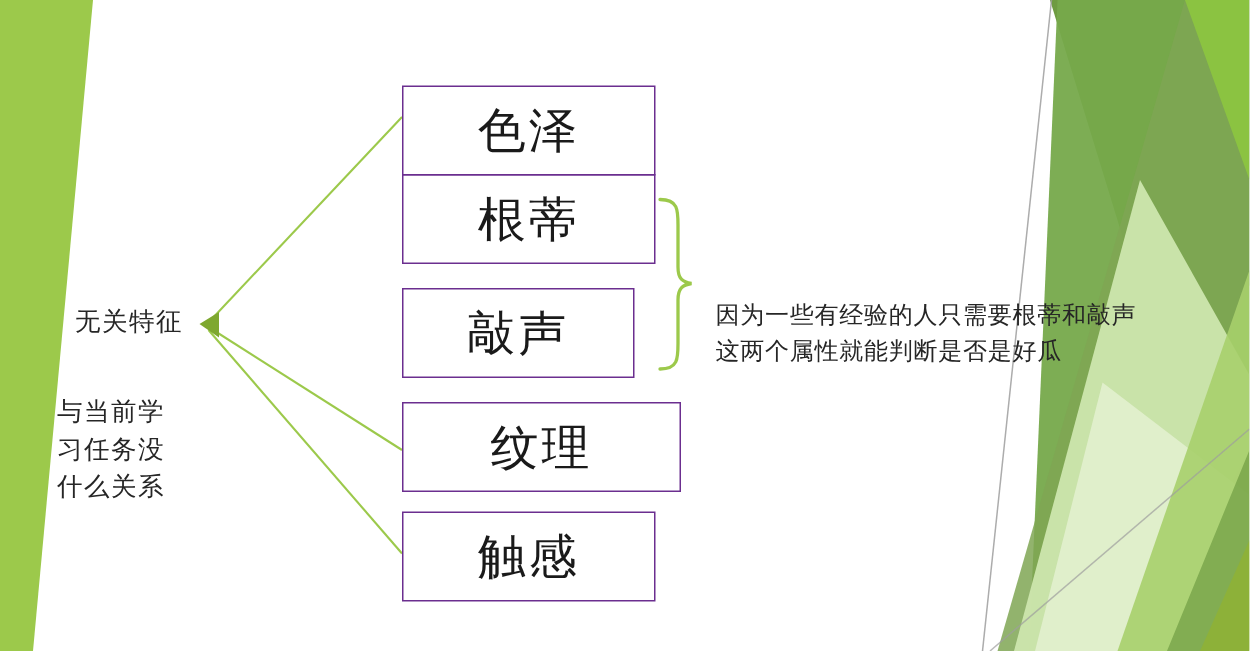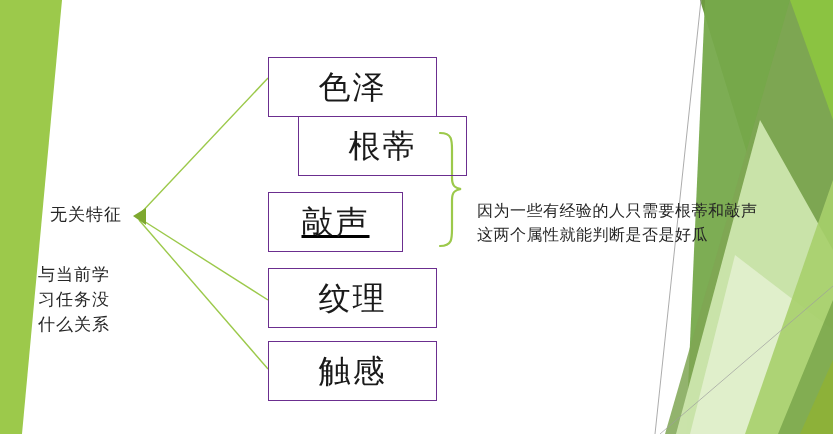--- a/index.html
+++ b/index.html
@@ -111,29 +111,29 @@
     <polygon points="133,216 146,208 146,225" fill="#7EA82F"></polygon>
 
     <path d="M 440,133 C 452,133 452,140 452,150 L 452,178 C 452,186 455,188 461,189
              C 455,190 452,192 452,200 L 452,229 C 452,239 452,246 440,246" fill="none" stroke="#9CC94B" stroke-width="2.2" stroke-linecap="round"></path>
   </svg>
 
   <div class="attr-box" style="left:268px; top:57px; width:169px; height:60px;">
     <span class="attr-label">色泽</span>
   </div>
 
-  <div class="attr-box" style="left:268px; top:116px; width:169px; height:60px;margin-left:30px;">
+  <div class="attr-box" style="left:268px; top:116px; width:169px; height:60px;">
     <span class="attr-label">根蒂</span>
   </div>
 
-  <div class="attr-box" style="left:268px; top:192px; width:135px; height:60px;text-decoration:underline;">
+  <div class="attr-box" style="left:268px; top:192px; width:155px; height:60px;">
     <span class="attr-label">敲声</span>
   </div>
 
-  <div class="attr-box" style="left:268px; top:268px; width:169px; height:60px;">
+  <div class="attr-box" style="left:268px; top:268px; width:186px; height:60px;">
     <span class="attr-label">纹理</span>
   </div>
 
   <div class="attr-box" style="left:268px; top:341px; width:169px; height:60px;">
     <span class="attr-label">触感</span>
   </div>
 
   <div class="free-text" id="irrelevant-title">无关特征</div>
 
   <div class="free-text" id="irrelevant-desc">与当前学

